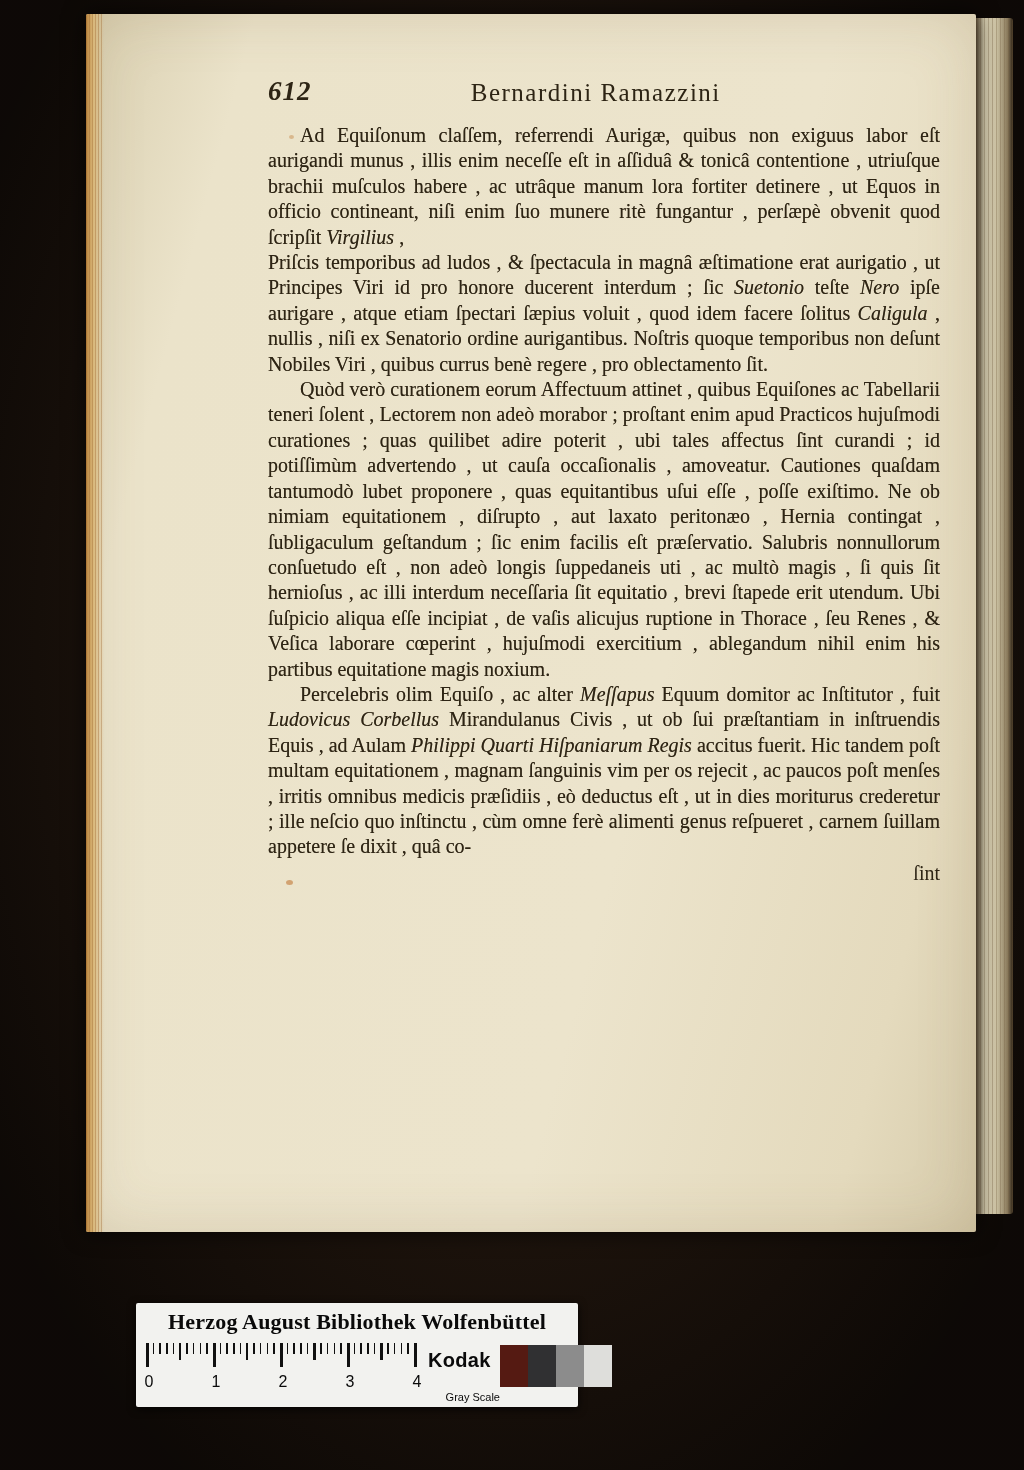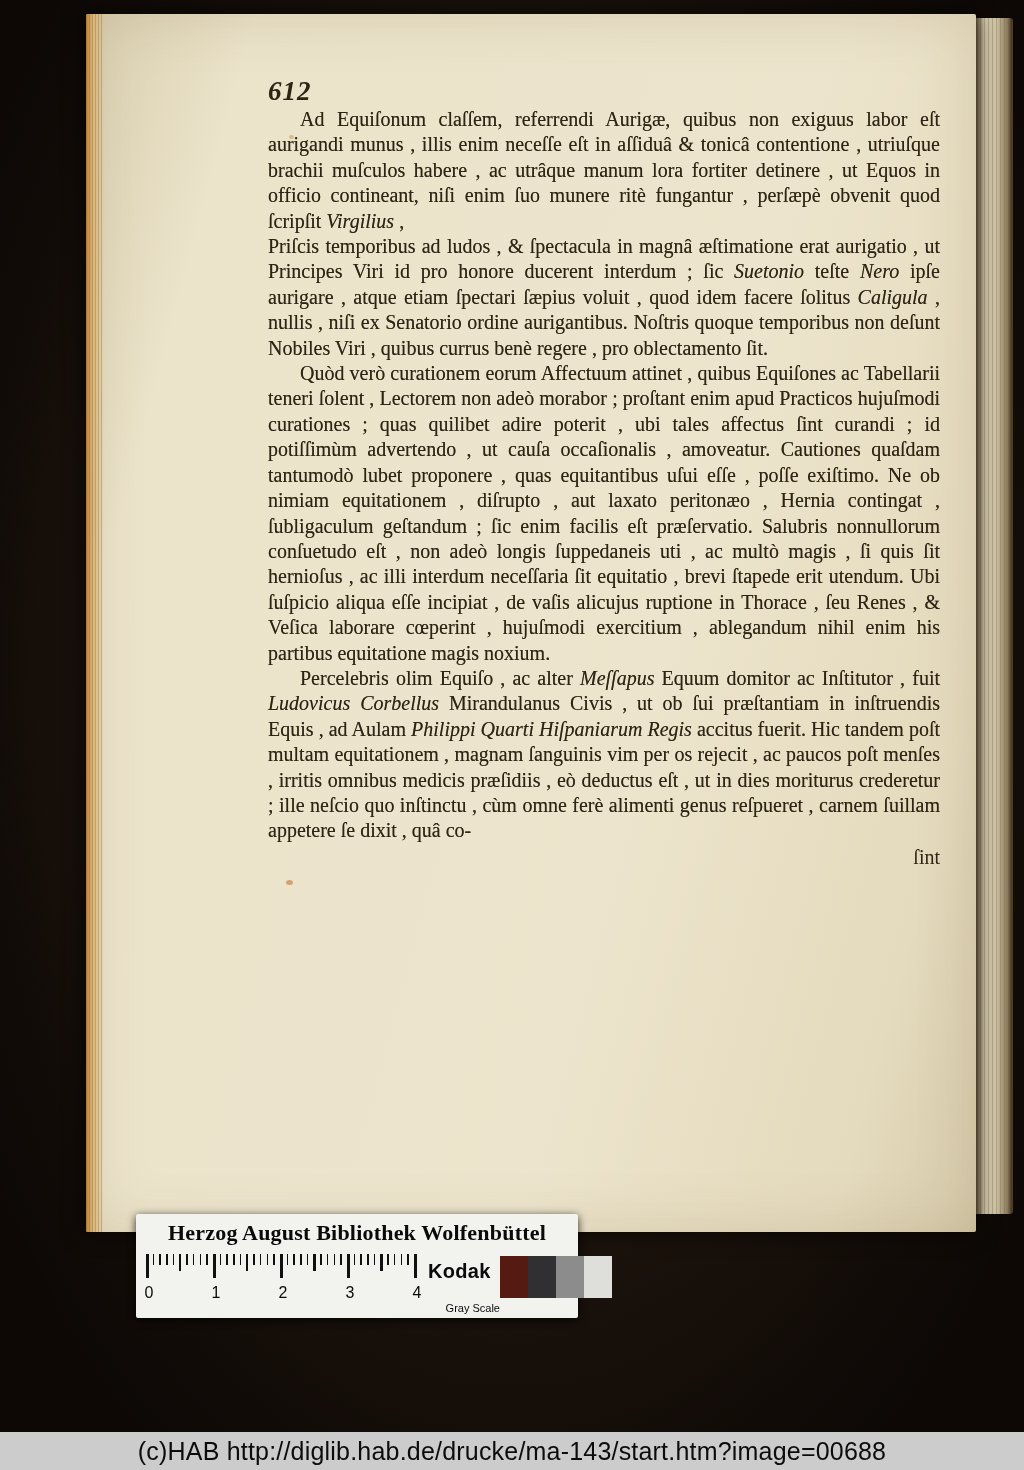--- a/index.html
+++ b/index.html
@@ -37,21 +37,21 @@
       linear-gradient(to right,#b9843f, #d9b779 40%, rgba(233,224,200,0) 100%);
     border-radius:2px 0 0 2px;
   }
   .page-inner{
     position:absolute;left:0;top:0;right:0;
     padding:62px 36px 0 182px;
     color:var(--ink);
   }
   .page-head{
     display:flex;align-items:flex-end;
-    margin-bottom:0;
+    margin-bottom:16px;
   }
   .pagenum{
     font-size:27px;font-weight:bold;letter-spacing:1px;
     font-style:italic;
   }
   .running-title{
     flex:1;text-align:center;
     font-size:25px;letter-spacing:1.5px;
     padding-right:60px;
   }
@@ -72,21 +72,21 @@
     width:672px;text-align:right;
     font-size:20px;margin-top:2px;
     padding-right:28px;
   }
   
   .speck{position:absolute;border-radius:50%;}
   .speck.s1{left:200px;top:866px;width:7px;height:5px;background:rgba(190,110,40,.55);}
   .speck.s2{left:203px;top:121px;width:5px;height:4px;background:rgba(190,120,50,.4);}
   
   .ruler-card{
-    position:absolute;left:136px;top:1214px;width:442px;height:104px;
+    position:absolute;left:136px;top:1303px;width:442px;height:104px;
     background:#f2f2ef;
     box-shadow:0 2px 8px rgba(0,0,0,.8);
     border-radius:2px;
   }
   .ruler-title{
     text-align:center;font-weight:bold;font-size:22px;color:#0a0a0a;
     padding-top:6px;letter-spacing:.2px;
   }
   .ruler-row{
     position:absolute;left:10px;right:2px;top:40px;bottom:4px;
@@ -135,20 +135,21 @@
 
   <div class="adjacent-edge"></div>
 
   <div class="page">
     <div class="page-left-edge"></div>
     <div class="speck s1"></div>
     <div class="speck s2"></div>
     <div class="page-inner">
       <div class="page-head">
         <span class="pagenum">612</span>
+        <span class="running-title">Bernardini Ramazzini</span>
       </div>
       <div class="text-block">
           <div class="para indent"><span>Ad Equiſonum claſſem, referrendi Aurigæ, quibus non exiguus labor eſt aurigandi munus , illis enim neceſſe eſt in aſſiduâ &amp; tonicâ contentione , utriuſque brachii muſculos habere , ac utrâque manum lora fortiter detinere , ut Equos in officio contineant, niſi enim ſuo munere ritè fungantur , perſæpè obvenit quod ſcripſit </span><em>Virgilius</em><span> ,</span></div>
           <div class="para"><span>Priſcis temporibus ad ludos , &amp; ſpectacula in magnâ æſtimatione erat aurigatio , ut Principes Viri id pro honore ducerent interdum ; ſic </span><em>Suetonio</em><span> teſte </span><em>Nero</em><span> ipſe aurigare , atque etiam ſpectari ſæpius voluit , quod idem facere ſolitus </span><em>Caligula</em><span> , nullis , niſi ex Senatorio ordine aurigantibus. Noſtris quoque temporibus non deſunt Nobiles Viri , quibus currus benè regere , pro oblectamento ſit.</span></div>
           <div class="para indent"><span>Quòd verò curationem eorum Affectuum attinet , quibus Equiſones ac Tabellarii teneri ſolent , Lectorem non adeò morabor ; proſtant enim apud Practicos hujuſmodi curationes ; quas quilibet adire poterit , ubi tales affectus ſint curandi ; id potiſſimùm advertendo , ut cauſa occaſionalis , amoveatur. Cautiones quaſdam tantumodò lubet proponere , quas equitantibus uſui eſſe , poſſe exiſtimo. Ne ob nimiam equitationem , diſrupto , aut laxato peritonæo , Hernia contingat , ſubligaculum geſtandum ; ſic enim facilis eſt præſervatio. Salubris nonnullorum conſuetudo eſt , non adeò longis ſuppedaneis uti , ac multò magis , ſi quis ſit hernioſus , ac illi interdum neceſſaria ſit equitatio , brevi ſtapede erit utendum. Ubi ſuſpicio aliqua eſſe incipiat , de vaſis alicujus ruptione in Thorace , ſeu Renes , &amp; Veſica laborare cœperint , hujuſmodi exercitium , ablegandum nihil enim his partibus equitatione magis noxium.</span></div>
           <div class="para indent"><span>Percelebris olim Equiſo , ac alter </span><em>Meſſapus</em><span> Equum domitor ac Inſtitutor , fuit </span><em>Ludovicus Corbellus</em><span> Mirandulanus Civis , ut ob ſui præſtantiam in inſtruendis Equis , ad Aulam </span><em>Philippi Quarti Hiſpaniarum Regis</em><span> accitus fuerit. Hic tandem poſt multam equitationem , magnam ſanguinis vim per os rejecit , ac paucos poſt menſes , irritis omnibus medicis præſidiis , eò deductus eſt , ut in dies moriturus crederetur ; ille neſcio quo inſtinctu , cùm omne ferè alimenti genus reſpueret , carnem ſuillam appetere ſe dixit , quâ co-</span></div>
         </div>
       <div class="catchword">ſint</div>
     </div>
   </div>
@@ -172,17 +173,14 @@
       </div>
       <div class="patches">
         <span class="patch" style="background: rgb(85, 26, 18);"></span>
         <span class="patch" style="background: rgb(48, 48, 50);"></span>
         <span class="patch" style="background: rgb(140, 140, 140);"></span>
         <span class="patch" style="background: rgb(222, 222, 219);"></span>
       </div>
     </div>
   </div>
 
-  <div class="caption-bar">
-    <span>(c)HAB http://diglib.hab.de/drucke/ma-143/start.htm?image=00688</span>
-  </div>
 
 </div>
 
 </body></html>

